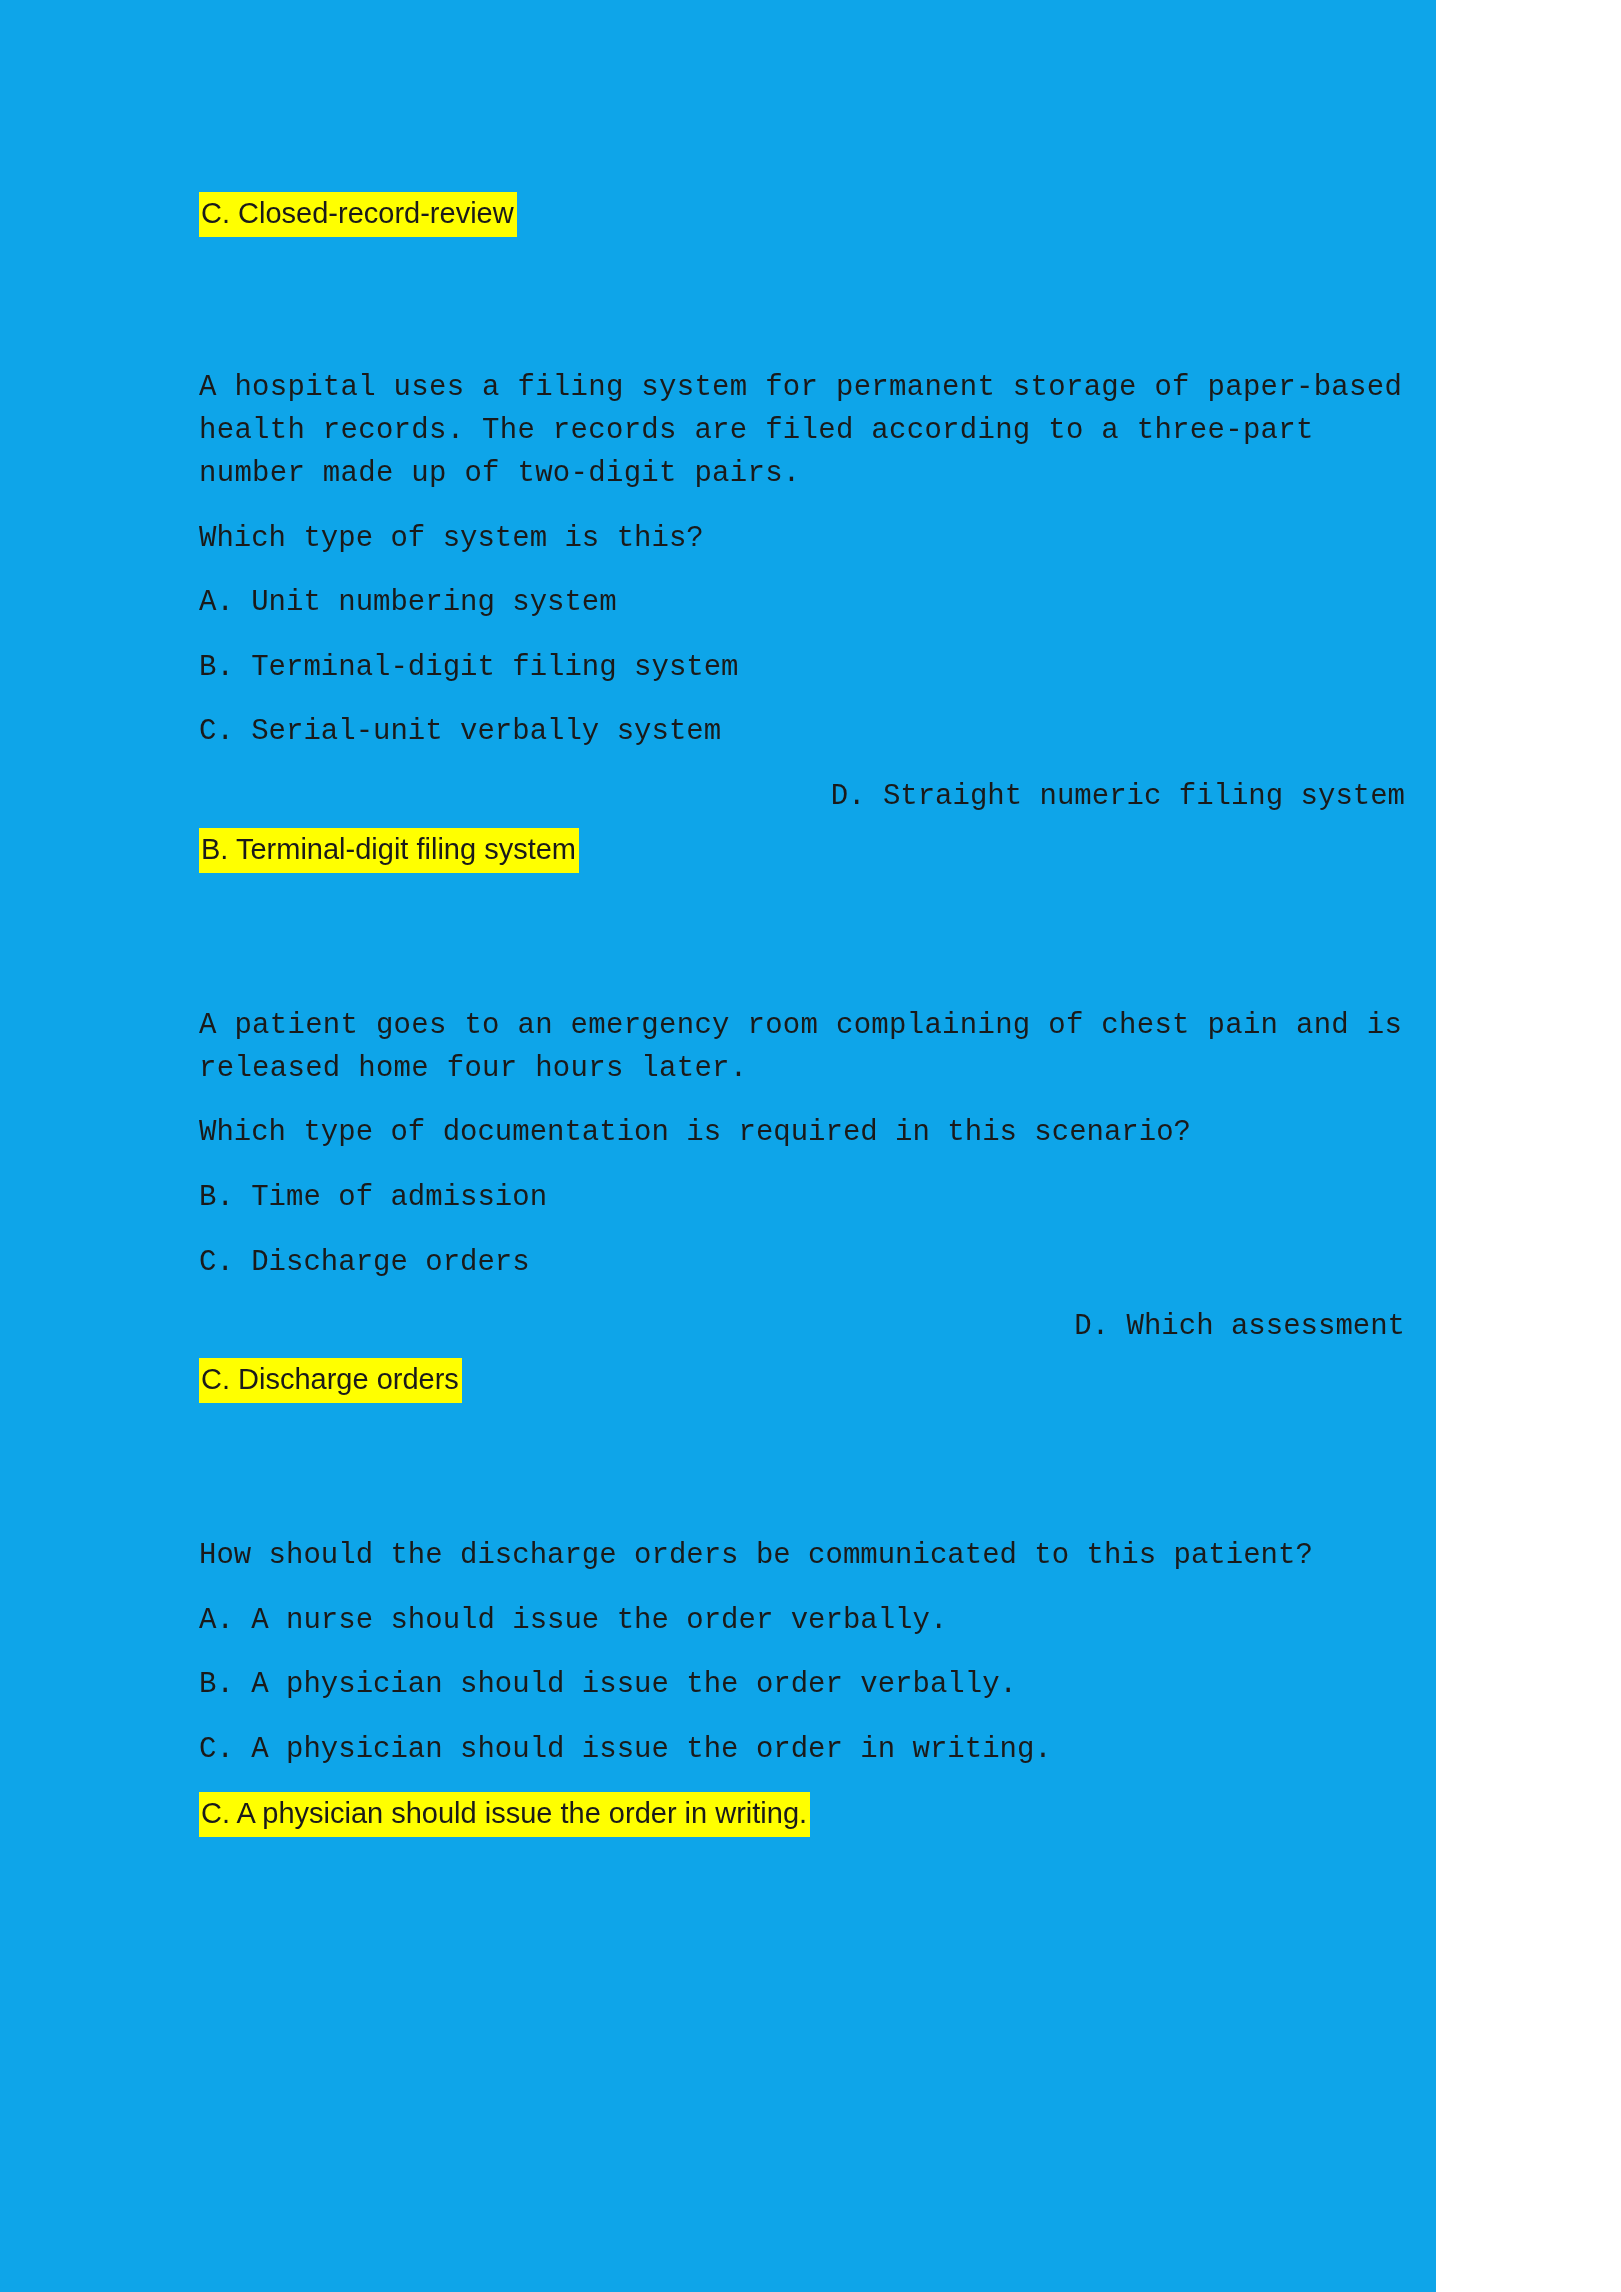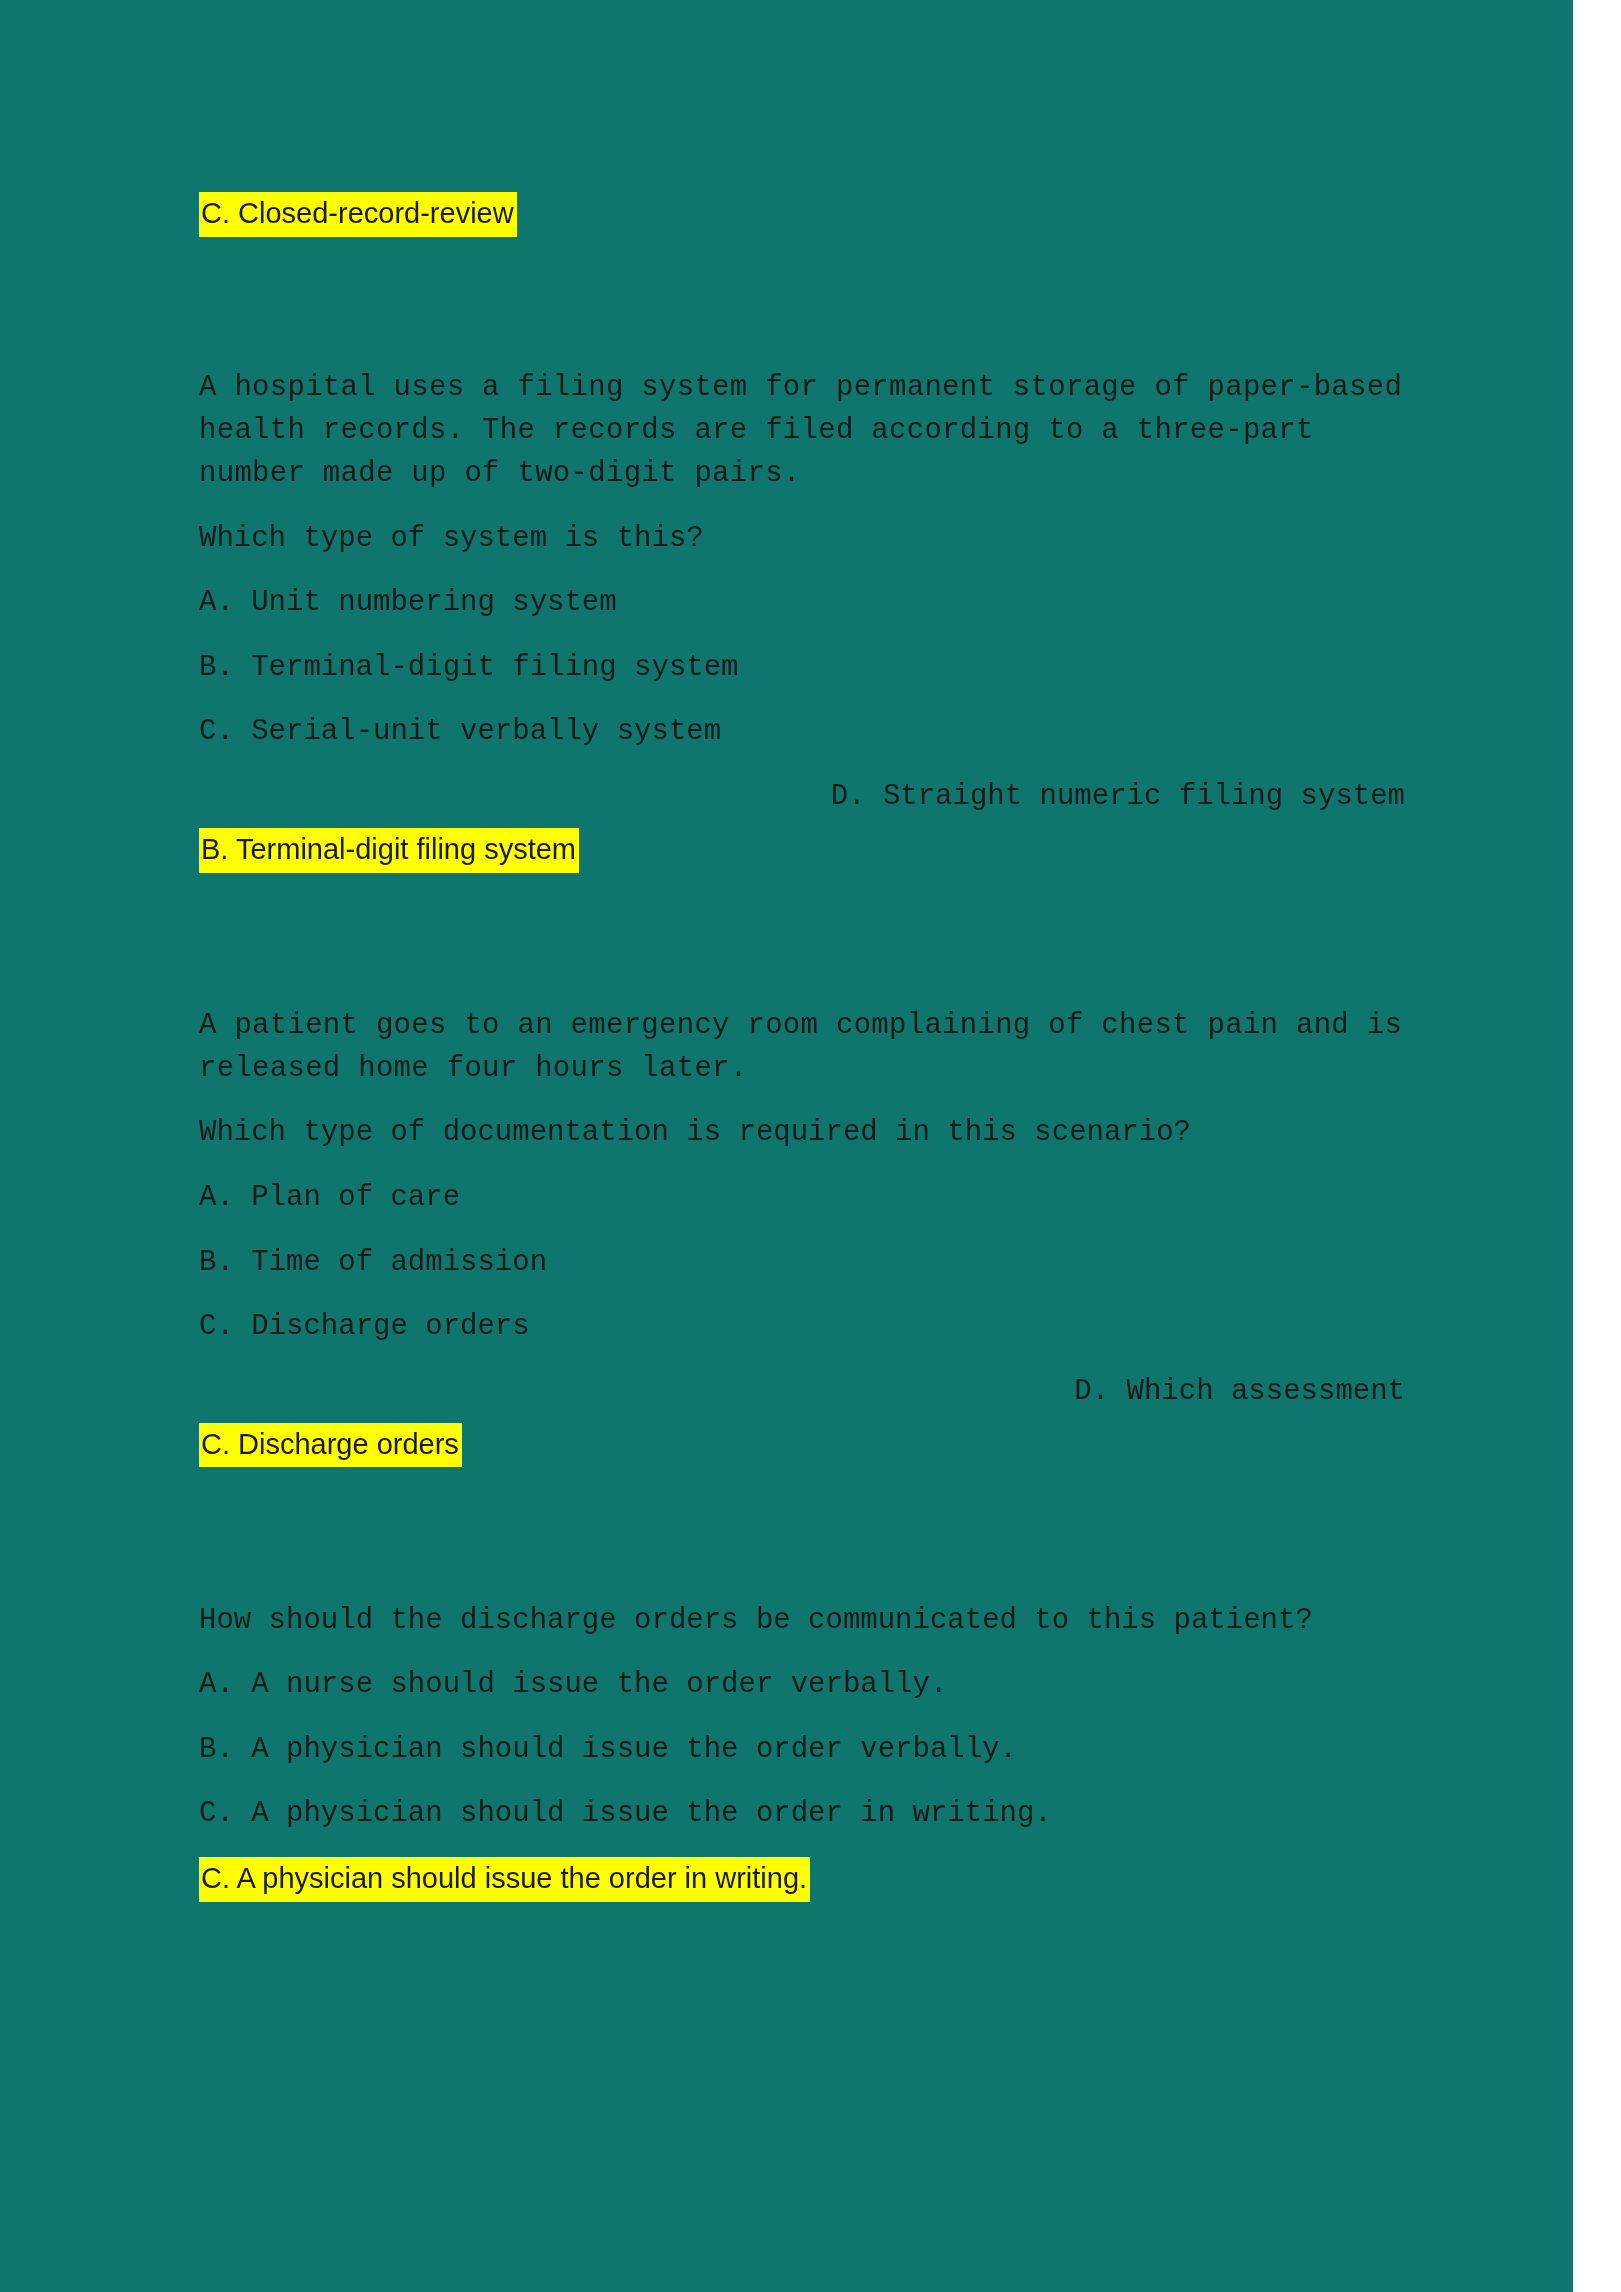--- a/index.html
+++ b/index.html
@@ -10,23 +10,23 @@
   body {
     width: 1621px;
     height: 2293px;
     font-family: "Liberation Sans", sans-serif;
     color: #000000;
     -webkit-font-smoothing: antialiased;
   }
 
   .page {
     position: relative;
-    width: 1573px;
+    width: 1436px;
     height: 2293px;
-    background: #0f766e;
+    background: #0ea5e9;
     box-sizing: border-box;
     padding: 0;
     overflow: hidden;
   }
 
   .content {
     position: absolute;
     left: 199px;
     top: 192px;
     width: 1206px;
@@ -114,21 +114,20 @@
       <p class="answer-row">
         <span class="answer">B. Terminal-digit filing system</span>
       </p>
     </div>
 
     <div class="gap-block"></div>
 
     <div class="qblock">
       <p class="para stem">A patient goes to an emergency room complaining of chest pain and is released home four hours later.</p>
       <p class="line lead">Which type of documentation is required in this scenario?</p>
-      <p class="line option">A. Plan of care</p>
       <p class="line option">B. Time of admission</p>
       <p class="line option">C. Discharge orders</p>
       <p class="line option last">D. Which assessment</p>
       <p class="answer-row">
         <span class="answer">C. Discharge orders</span>
       </p>
     </div>
 
     <div class="gap-block"></div>
 

